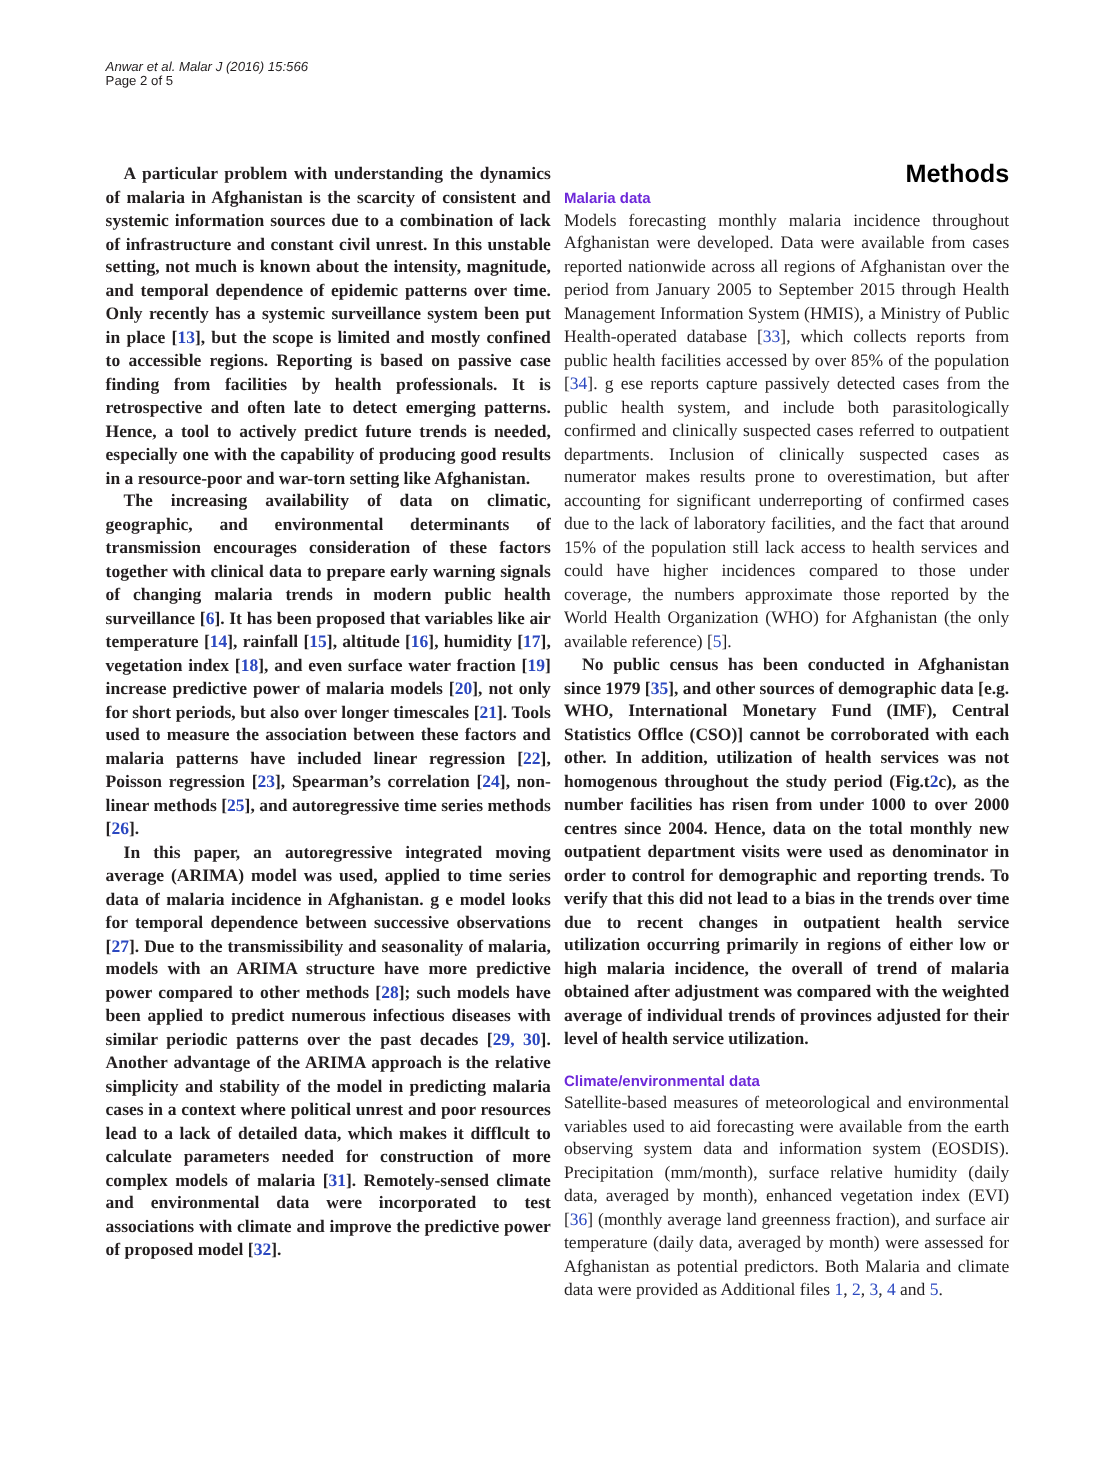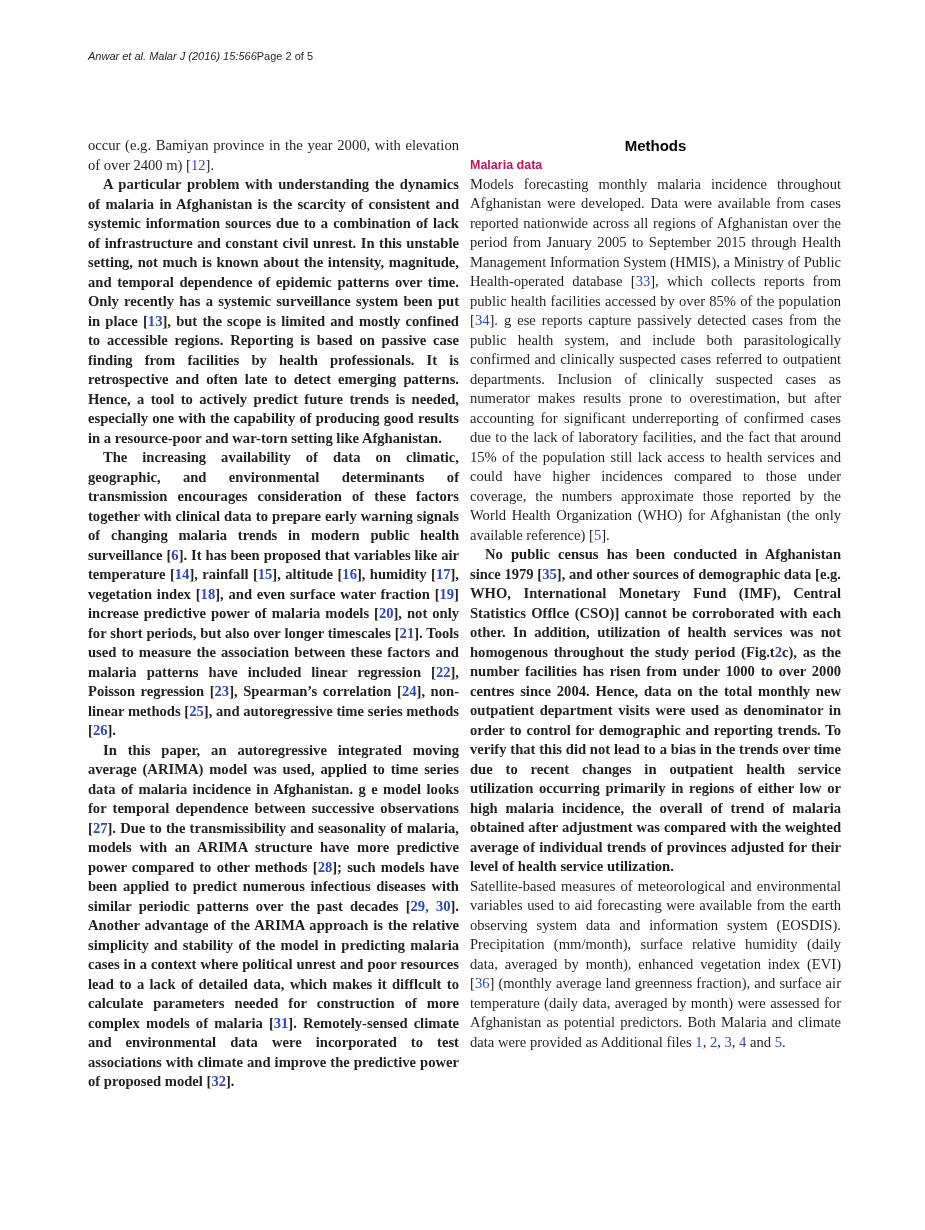--- a/index.html
+++ b/index.html
@@ -15,20 +15,21 @@
   .running-head {
     position: absolute;
     left: 88px;
     top: 50px;
     width: 752px;
     display: flex;
     align-items: baseline;
     font-family: "Liberation Sans", sans-serif;
     font-size: 11px;
     color: #231f20;
+    flex-direction: column;
   }
   .running-head .citation { font-style: italic; }
   .body-columns {
     position: absolute;
     left: 88px;
     top: 136px;
     width: 753px;
     display: flex;
     gap: 11px;
   }
@@ -37,52 +38,52 @@
     font-size: 14.6px;
     line-height: 19.5px;
     text-align: justify;
     hyphens: none;
   }
   .col p.para { margin: 0; padding: 0; }
   .col p.indent { text-indent: 15px; font-weight: bold; }
   .h1 {
     font-family: "Liberation Sans", sans-serif;
     font-weight: bold;
-    font-size: 15px;
+    font-size: 21px;
     line-height: 20px;
     color: #000000;
-    text-align: center;
+    text-align: right;
   }
   .h2 {
     font-family: "Liberation Sans", sans-serif;
     font-weight: bold;
     font-size: 12.5px;
     line-height: 18.5px;
-    color: #be185d;
+    color: #6d28d9;
     text-align: left;
   }
   .h2.spaced { margin-top: 15px; }
   .ref { color: var(--link-color, #2b48c0); }
 </style>
 </head>
 <body>
 
 <div class="page">
   <div class="running-head">
     <span class="citation">Anwar et al. Malar J  (2016) 15:566</span>
     <span class="page-number">Page 2 of 5</span>
   </div>
   <div class="body-columns">
     <div class="col">
-        <p class="para"><span>occur (e.g. Bamiyan province in the year 2000, with elevation of over 2400 m) [</span><span class="ref">12</span><span>].</span></p>
         <p class="para indent"><span>A particular problem with understanding the dynamics of malaria in Afghanistan is the scarcity of consistent and systemic information sources due to a combination of lack of infrastructure and constant civil unrest. In this unstable setting, not much is known about the intensity, magnitude, and temporal dependence of epidemic patterns over time. Only recently has a systemic surveillance system been put in place [</span><span class="ref">13</span><span>], but the scope is limited and mostly confined to accessible regions. Reporting is based on passive case finding from facilities by health professionals. It is retrospective and often late to detect emerging patterns. Hence, a tool to actively predict future trends is needed, especially one with the capability of producing good results in a resource-poor and war-torn setting like Afghanistan.</span></p>
         <p class="para indent"><span>The increasing availability of data on climatic, geographic, and environmental determinants of transmission encourages consideration of these factors together with clinical data to prepare early warning signals of changing malaria trends in modern public health surveillance [</span><span class="ref">6</span><span>]. It has been proposed that variables like air temperature [</span><span class="ref">14</span><span>], rainfall [</span><span class="ref">15</span><span>], altitude [</span><span class="ref">16</span><span>], humidity [</span><span class="ref">17</span><span>], vegetation index [</span><span class="ref">18</span><span>], and even surface water fraction [</span><span class="ref">19</span><span>] increase predictive power of malaria models [</span><span class="ref">20</span><span>], not only for short periods, but also over longer timescales [</span><span class="ref">21</span><span>]. Tools used to measure the association between these factors and malaria patterns have included linear regression [</span><span class="ref">22</span><span>], Poisson regression [</span><span class="ref">23</span><span>], Spearman’s correlation [</span><span class="ref">24</span><span>], non-linear methods [</span><span class="ref">25</span><span>], and autoregressive time series methods [</span><span class="ref">26</span><span>].</span></p>
         <p class="para indent"><span>In this paper, an autoregressive integrated moving average (ARIMA) model was used, applied to time series data of malaria incidence in Afghanistan. g e model looks for temporal dependence between successive observations [</span><span class="ref">27</span><span>]. Due to the transmissibility and seasonality of malaria, models with an ARIMA structure have more predictive power compared to other methods [</span><span class="ref">28</span><span>]; such models have been applied to predict numerous infectious diseases with similar periodic patterns over the past decades [</span><span class="ref">29, 30</span><span>]. Another advantage of the ARIMA approach is the relative simplicity and stability of the model in predicting malaria cases in a context where political unrest and poor resources lead to a lack of detailed data, which makes it difflcult to calculate parameters needed for construction of more complex models of malaria [</span><span class="ref">31</span><span>]. Remotely-sensed climate and environmental data were incorporated to test associations with climate and improve the predictive power of proposed model [</span><span class="ref">32</span><span>].</span></p>
       </div>
     <div class="col">
         <div class="h1">Methods</div>
         <div class="h2">Malaria data</div>
         <p class="para"><span>Models forecasting monthly malaria incidence throughout Afghanistan were developed. Data were available from cases reported nationwide across all regions of Afghanistan over the period from January 2005 to September 2015 through Health Management Information System (HMIS), a Ministry of Public Health-operated database [</span><span class="ref">33</span><span>], which collects reports from public health facilities accessed by over 85% of the population [</span><span class="ref">34</span><span>]. g ese reports capture passively detected cases from the public health system, and include both parasitologically confirmed and clinically suspected cases referred to outpatient departments. Inclusion of clinically suspected cases as numerator makes results prone to overestimation, but after accounting for significant underreporting of confirmed cases due to the lack of laboratory facilities, and the fact that around 15% of the population still lack access to health services and could have higher incidences compared to those under coverage, the numbers approximate those reported by the World Health Organization (WHO) for Afghanistan (the only available reference) [</span><span class="ref">5</span><span>].</span></p>
         <p class="para indent"><span>No public census has been conducted in Afghanistan since 1979 [</span><span class="ref">35</span><span>], and other sources of demographic data [e.g. WHO, International Monetary Fund (IMF), Central Statistics Offlce (CSO)] cannot be corroborated with each other. In addition, utilization of health services was not homogenous throughout the study period (Fig.t</span><span class="ref">2</span><span>c), as the number facilities has risen from under 1000 to over 2000 centres since 2004. Hence, data on the total monthly new outpatient department visits were used as denominator in order to control for demographic and reporting trends. To verify that this did not lead to a bias in the trends over time due to recent changes in outpatient health service utilization occurring primarily in regions of either low or high malaria incidence, the overall of trend of malaria obtained after adjustment was compared with the weighted average of individual trends of provinces adjusted for their level of health service utilization.</span></p>
+        <div class="h2 spaced">Climate/environmental data</div>
         <p class="para"><span>Satellite-based measures of meteorological and environmental variables used to aid forecasting were available from the earth observing system data and information system (EOSDIS). Precipitation (mm/month), surface relative humidity (daily data, averaged by month), enhanced vegetation index (EVI) [</span><span class="ref">36</span><span>] (monthly average land greenness fraction), and surface air temperature (daily data, averaged by month) were assessed for Afghanistan as potential predictors. Both Malaria and climate data were provided as Additional files </span><span class="ref">1</span><span>, </span><span class="ref">2</span><span>, </span><span class="ref">3</span><span>, </span><span class="ref">4</span><span> and </span><span class="ref">5</span><span>.</span></p>
       </div>
   </div>
 </div>
 
 </body></html>

